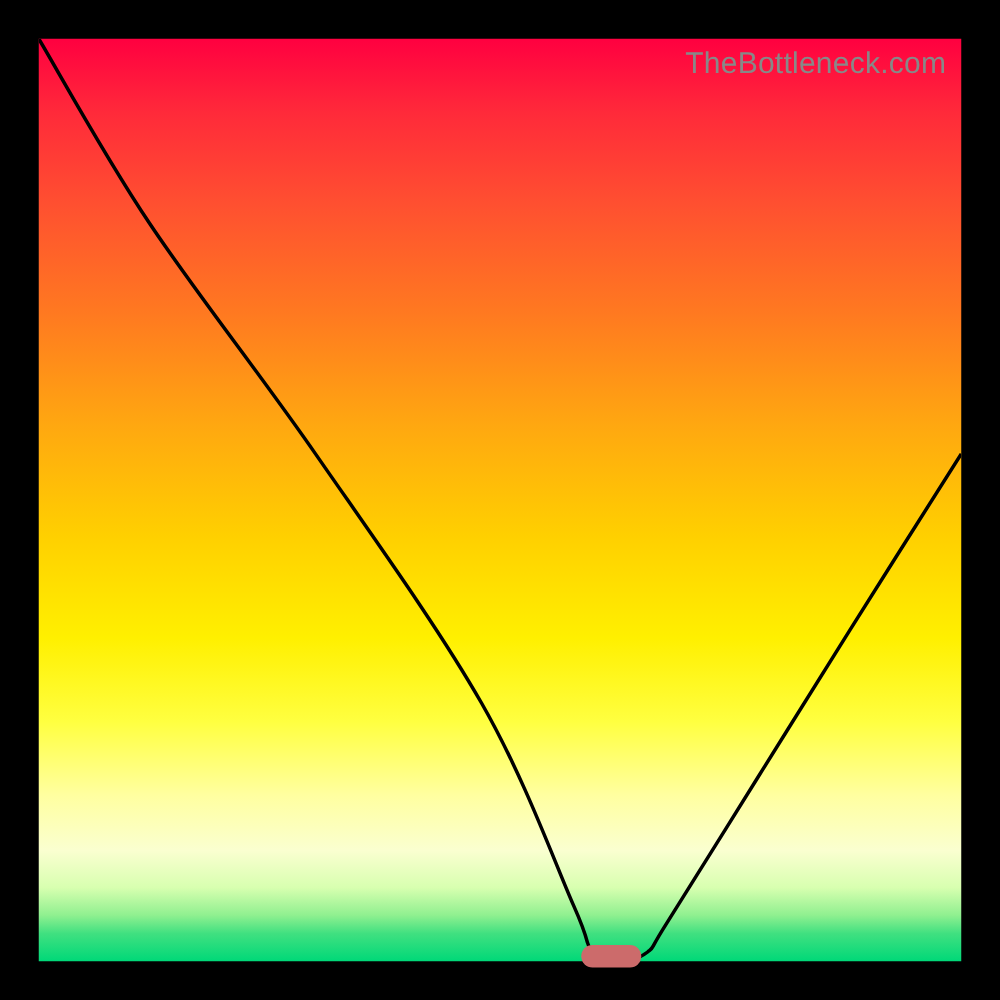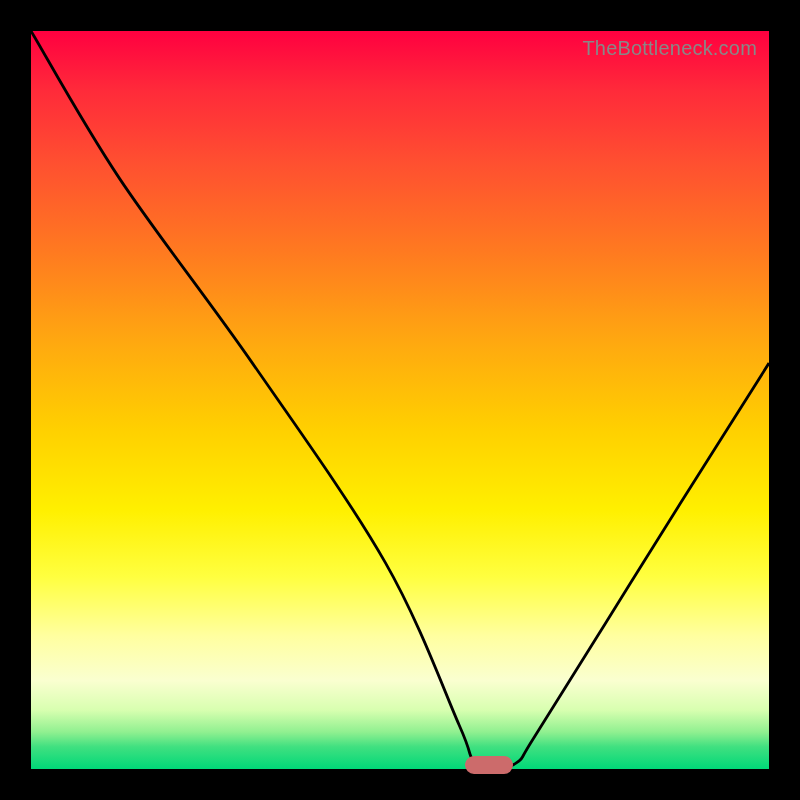--- a/index.html
+++ b/index.html
@@ -37,21 +37,21 @@
       #d8ffb0 92%,
       #90f090 95%,
       #40e080 97%,
       #00d878 100%);
   }
   .watermark {
     position: absolute;
     top: 6px;
     right: 12px;
     color: #888;
-    font-size: 20px;
+    font-size: 24px;
     font-weight: 400;
     letter-spacing: 0.2px;
     user-select: none;
     margin-left: 28px;
   }
   .curve {
     position: absolute;
     left: 0;
     top: 0;
     width: 738px;

